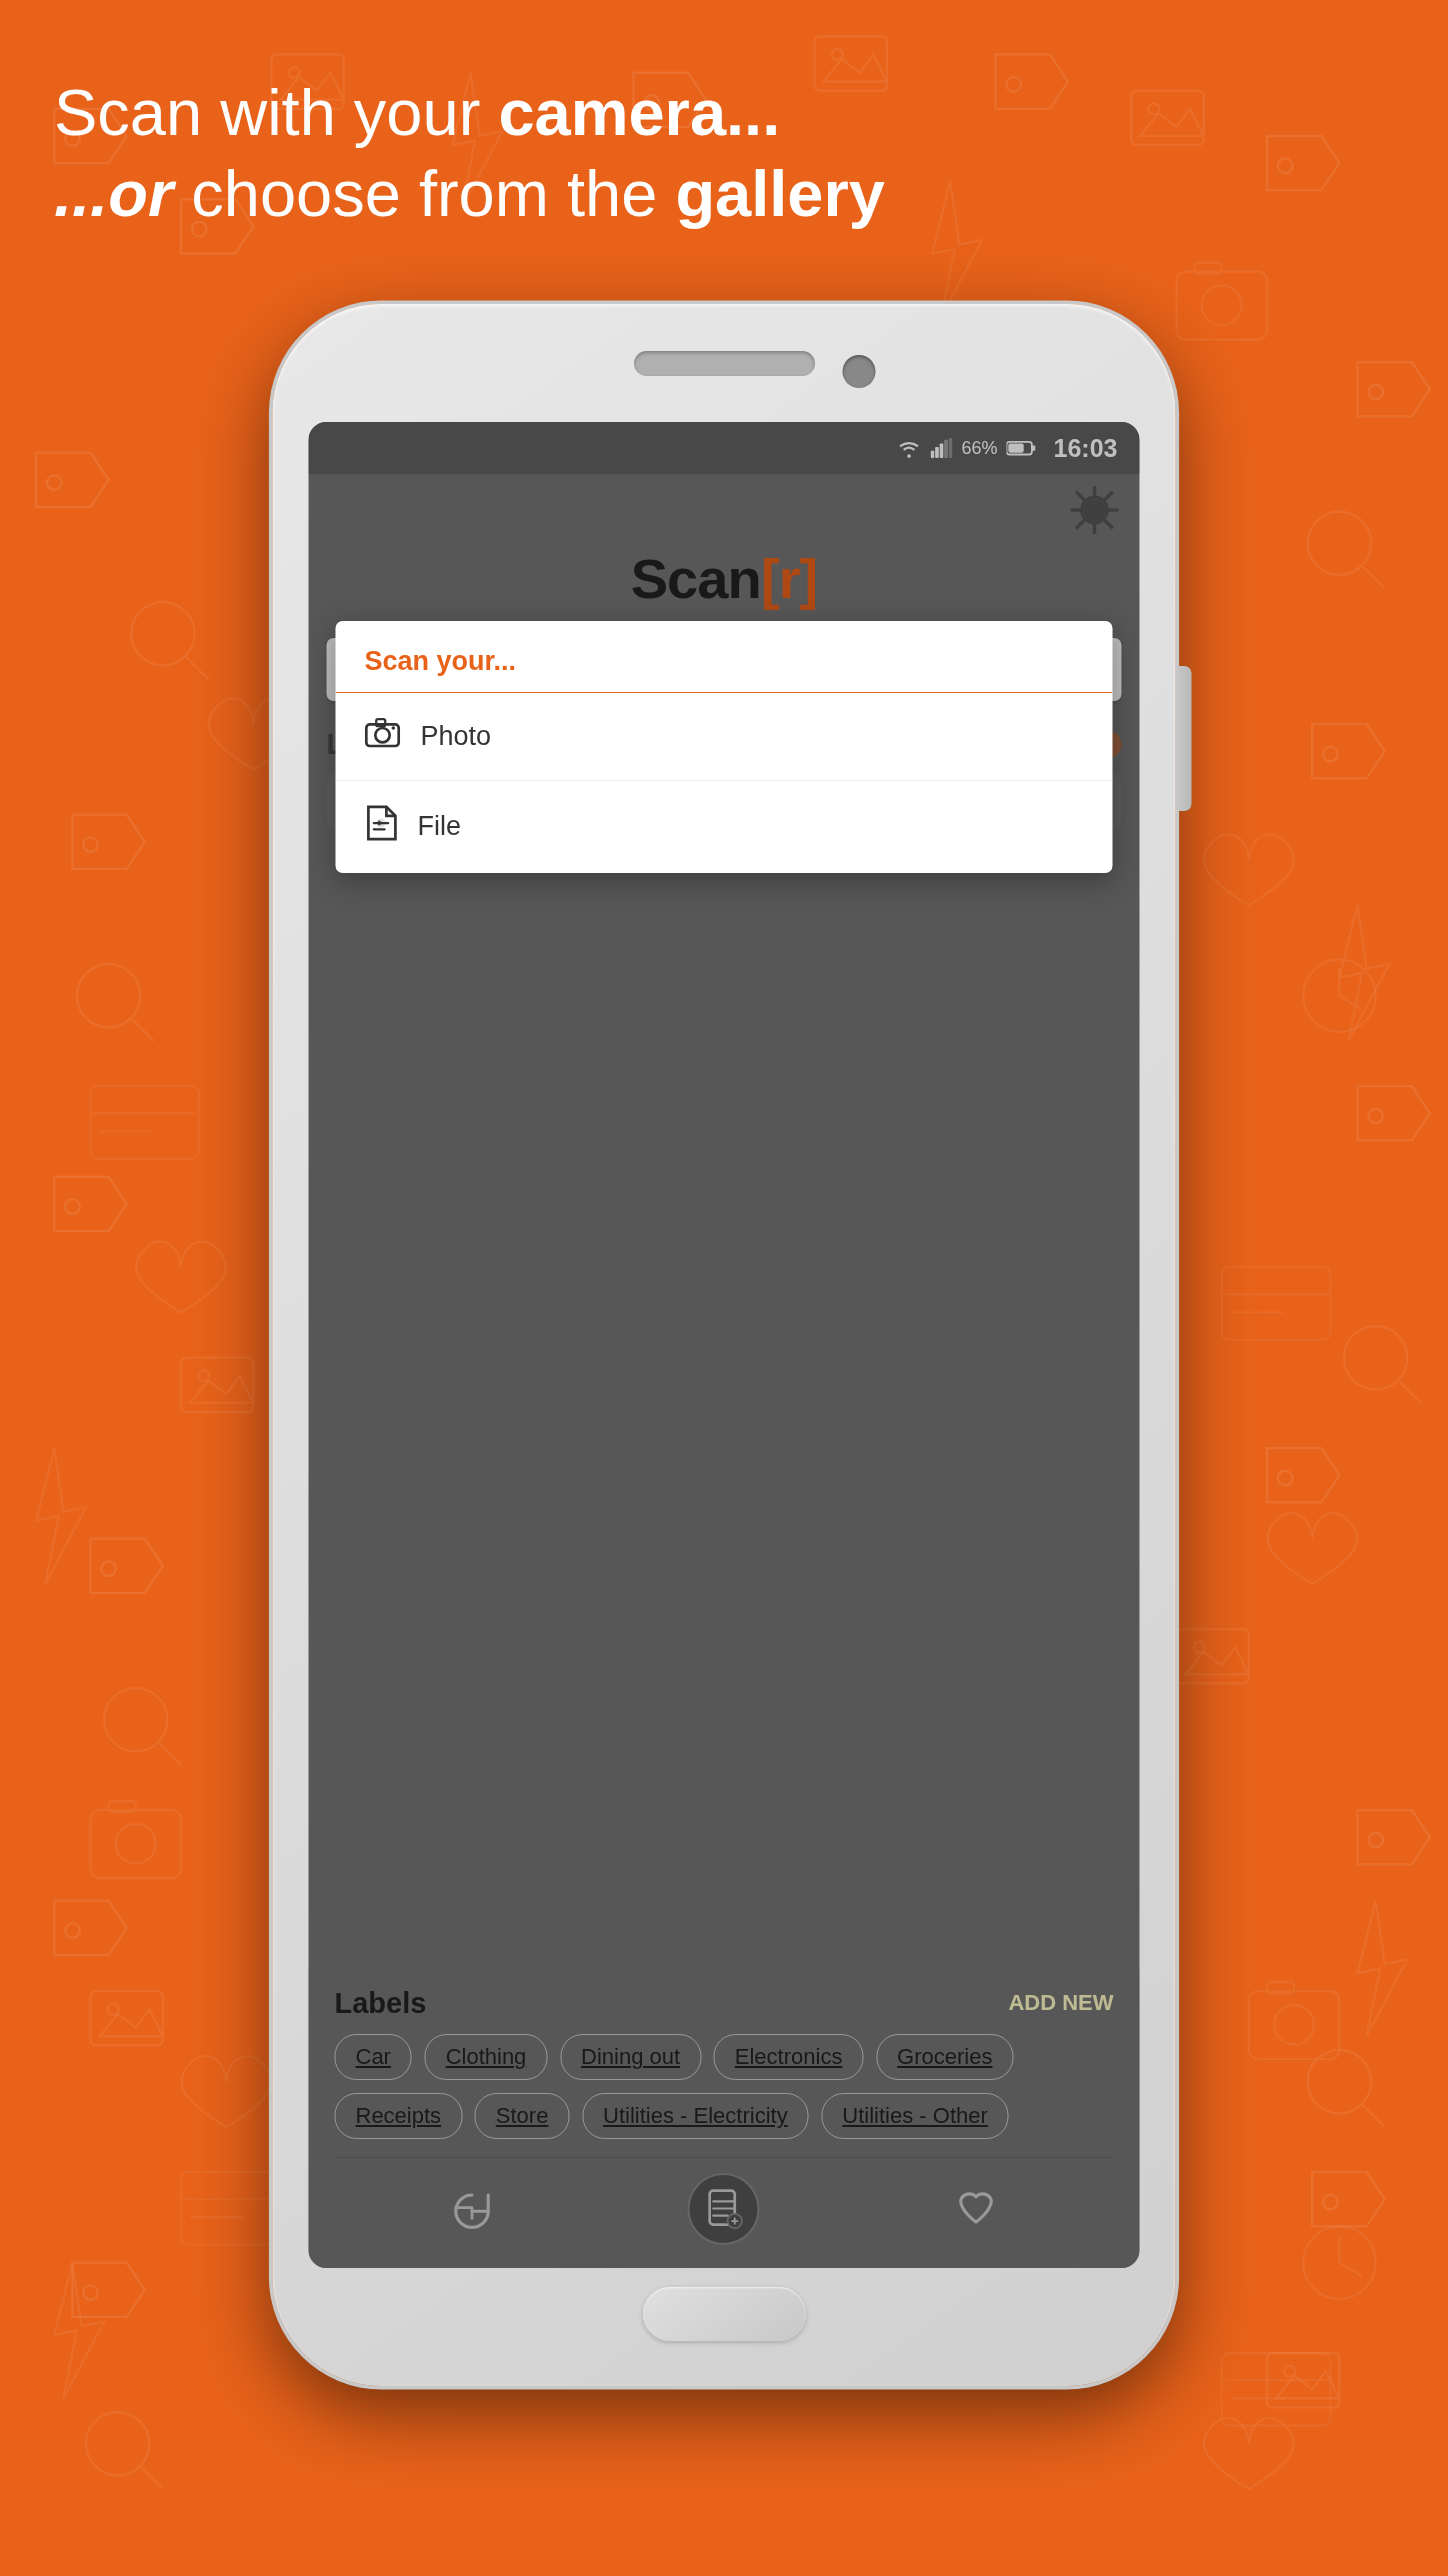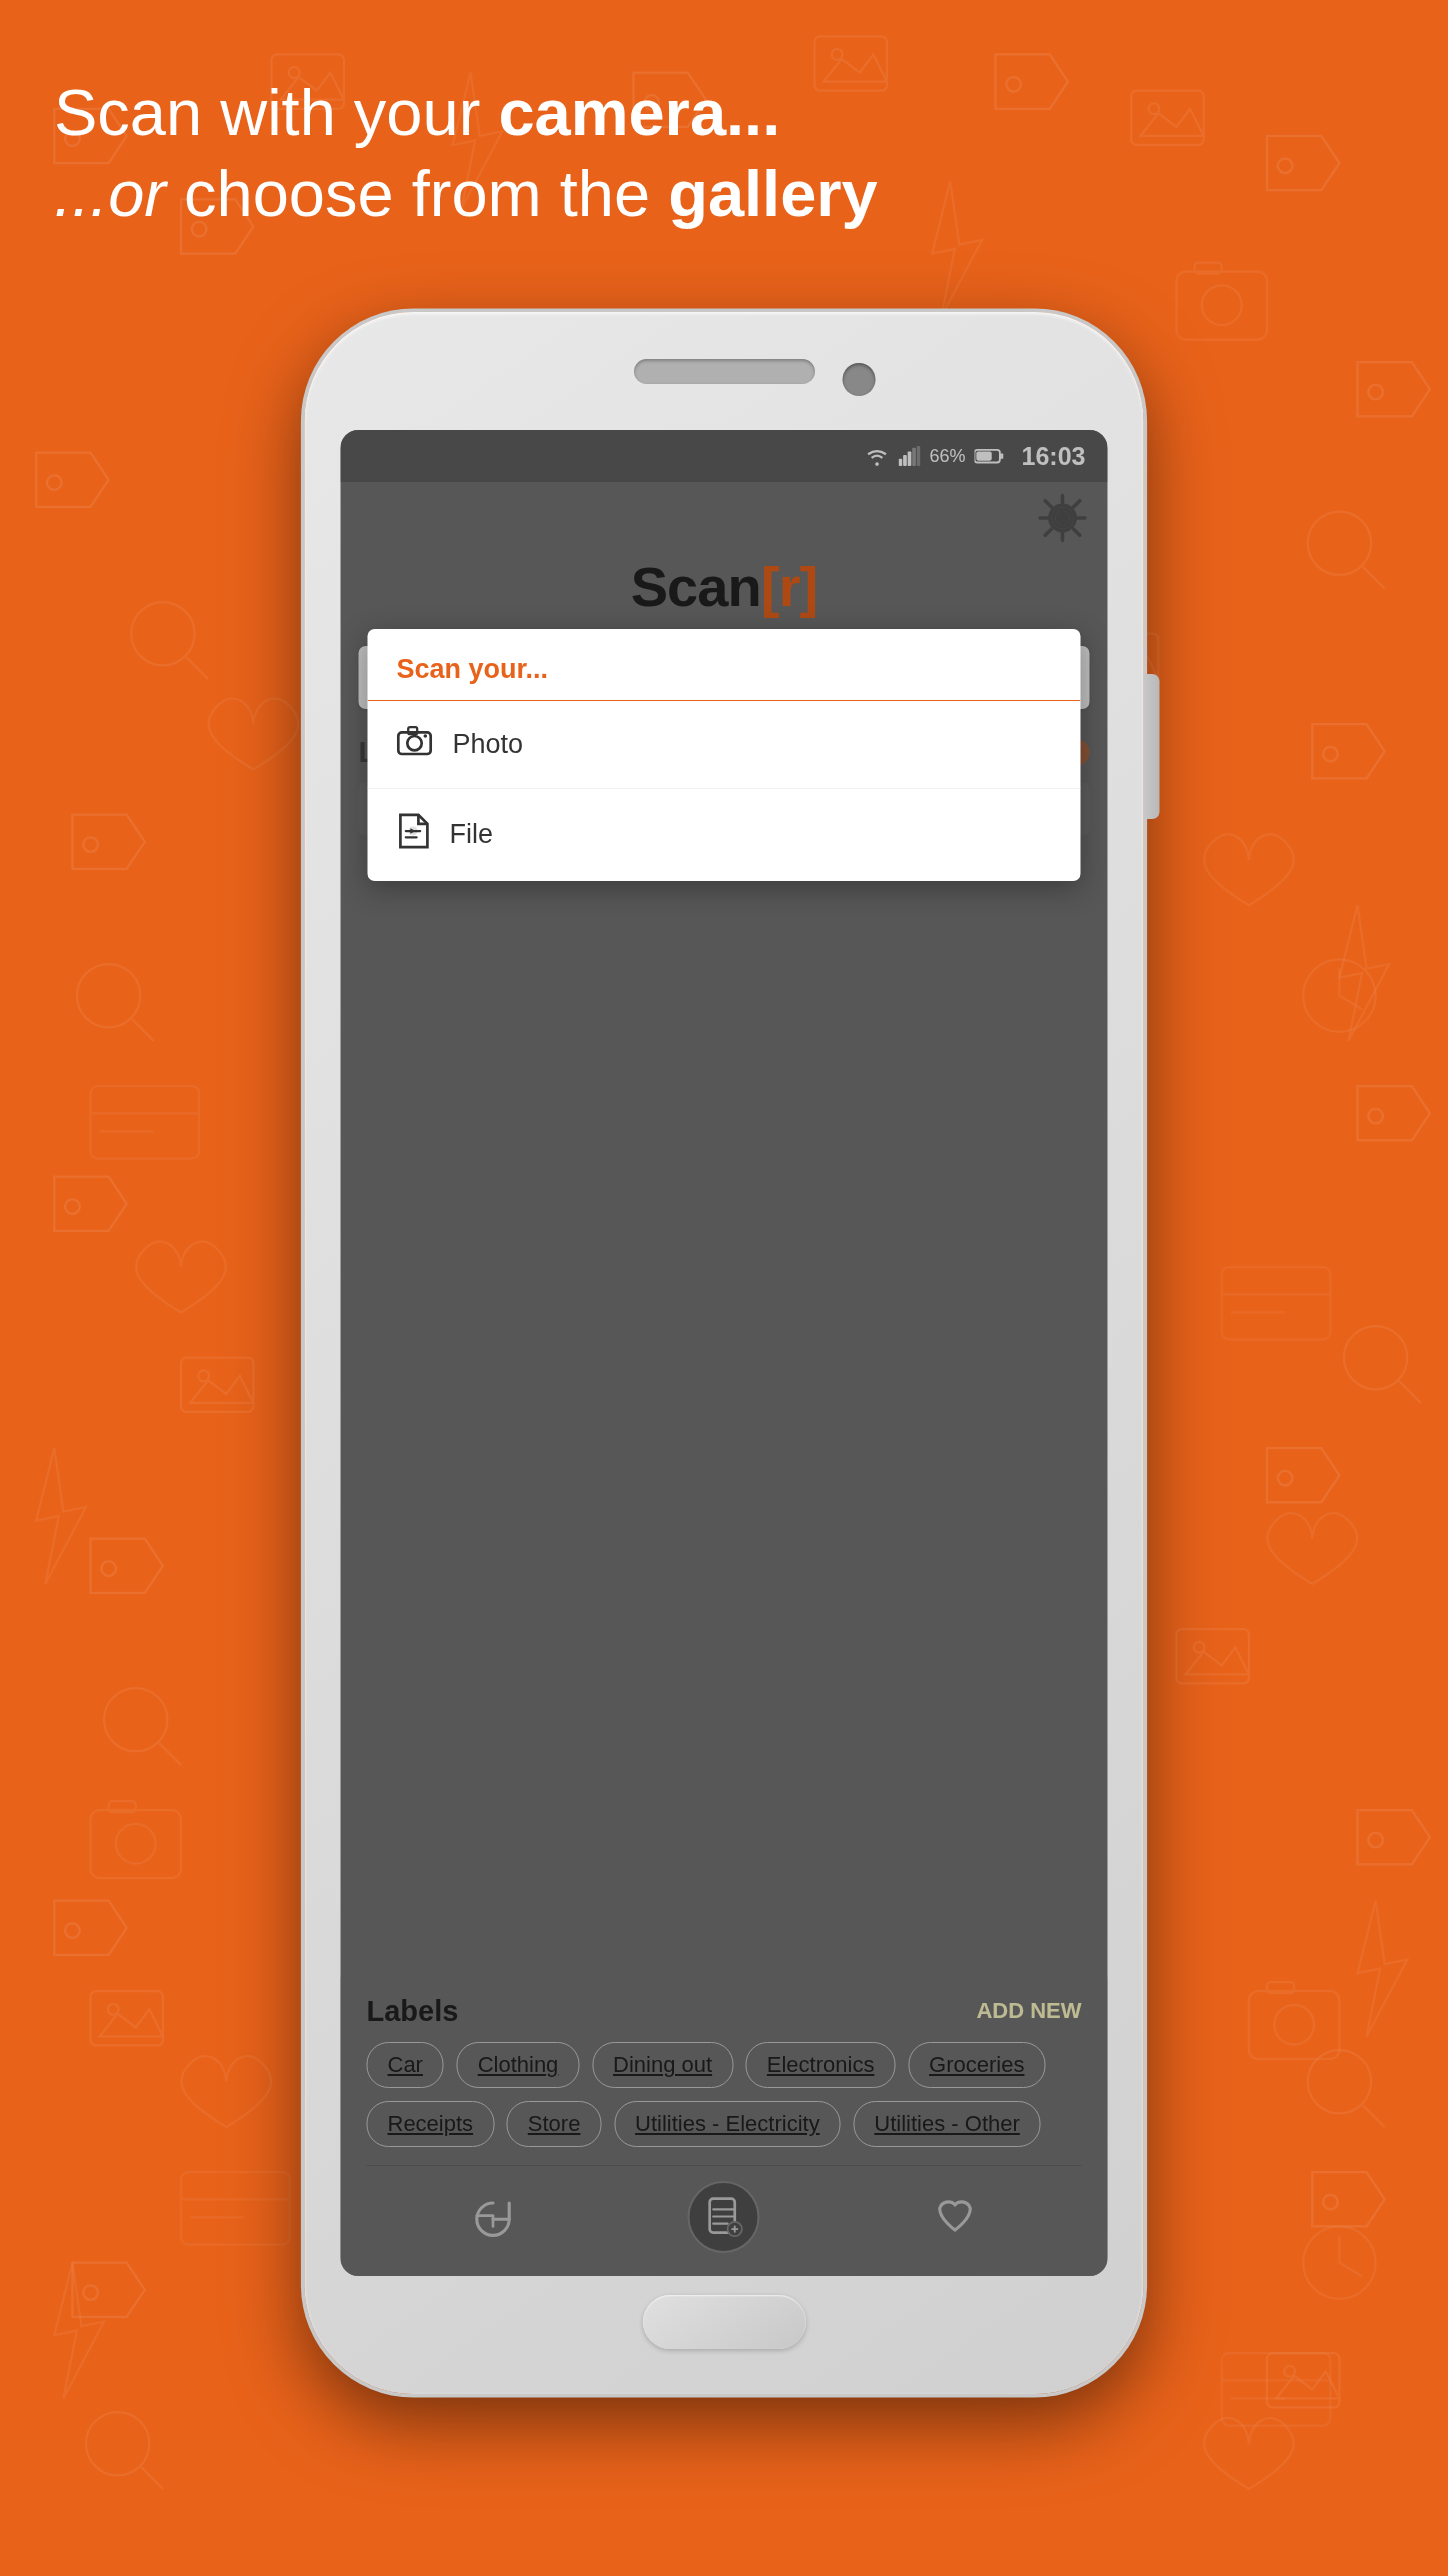--- a/index.html
+++ b/index.html
@@ -37,31 +37,31 @@
       font-size: 65px;
       line-height: 1.25;
       font-weight: 400;
     }
 
     .header-text .bold {
       font-weight: 900;
     }
 
     .header-text .or-bold {
-      font-weight: 400;
+      font-weight: 700;
       font-style: italic;
     }
 
     
     .phone-wrapper {
       position: absolute;
-      top: 312px;
+      top: 304px;
       left: 50%;
       transform: translateX(-50%);
-      width: 839px;
+      width: 903px;
       height: 2082px;
     }
 
     .phone-outer {
       width: 100%;
       height: 100%;
       background: linear-gradient(145deg, #e8e8e8, #d0d0d0);
       border-radius: 109px;
       box-shadow:
         0 0 0 3.6px #c8c8c8,

